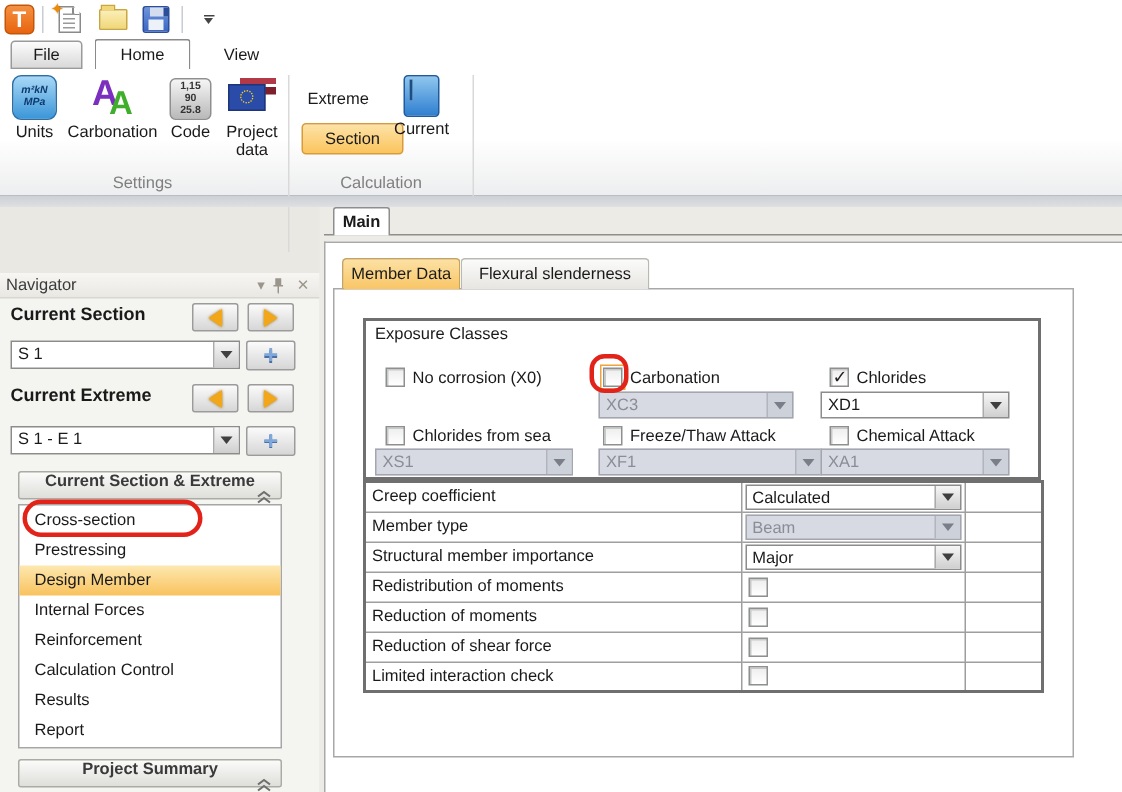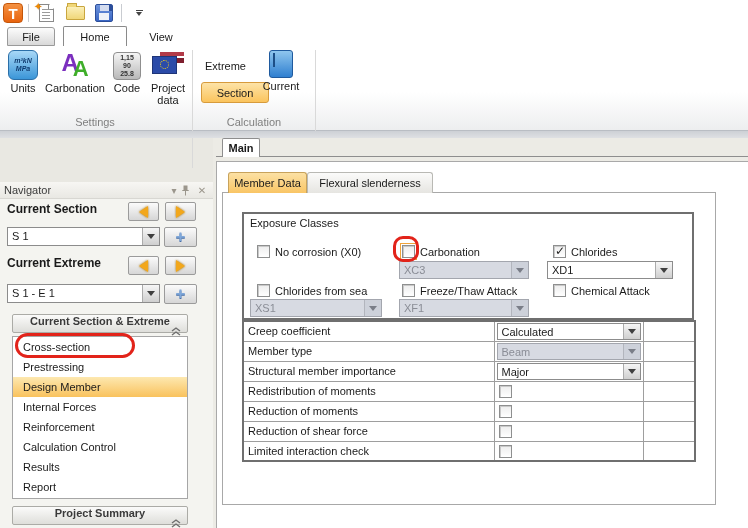--- a/index.html
+++ b/index.html
@@ -365,22 +365,28 @@
       <span class="cb"></span>
       <span>Chemical Attack</span>
     </div>
 
     <div class="combo dis exp-combo" style="left:6px;top:85px;width:132px">
       <span class="cval">XS1</span>
       <span class="cdd">
           <i class="tri"></i>
         </span>
     </div>
-    <div class="combo dis exp-combo" style="left:155px;top:85px;width:130px">
+    <div class="combo dis exp-combo" style="left:155px;top:85px;width:149px">
       <span class="cval">XF1</span>
+      <span class="cdd">
+          <i class="tri"></i>
+        </span>
+    </div>
+    <div class="combo dis exp-combo" style="left:303px;top:85px;width:126px">
+      <span class="cval">XA1</span>
       <span class="cdd">
           <i class="tri"></i>
         </span>
     </div>
   </div>
 
   <table id="props">
     <colgroup>
         <col style="width:251px">
         <col style="width:149px">

